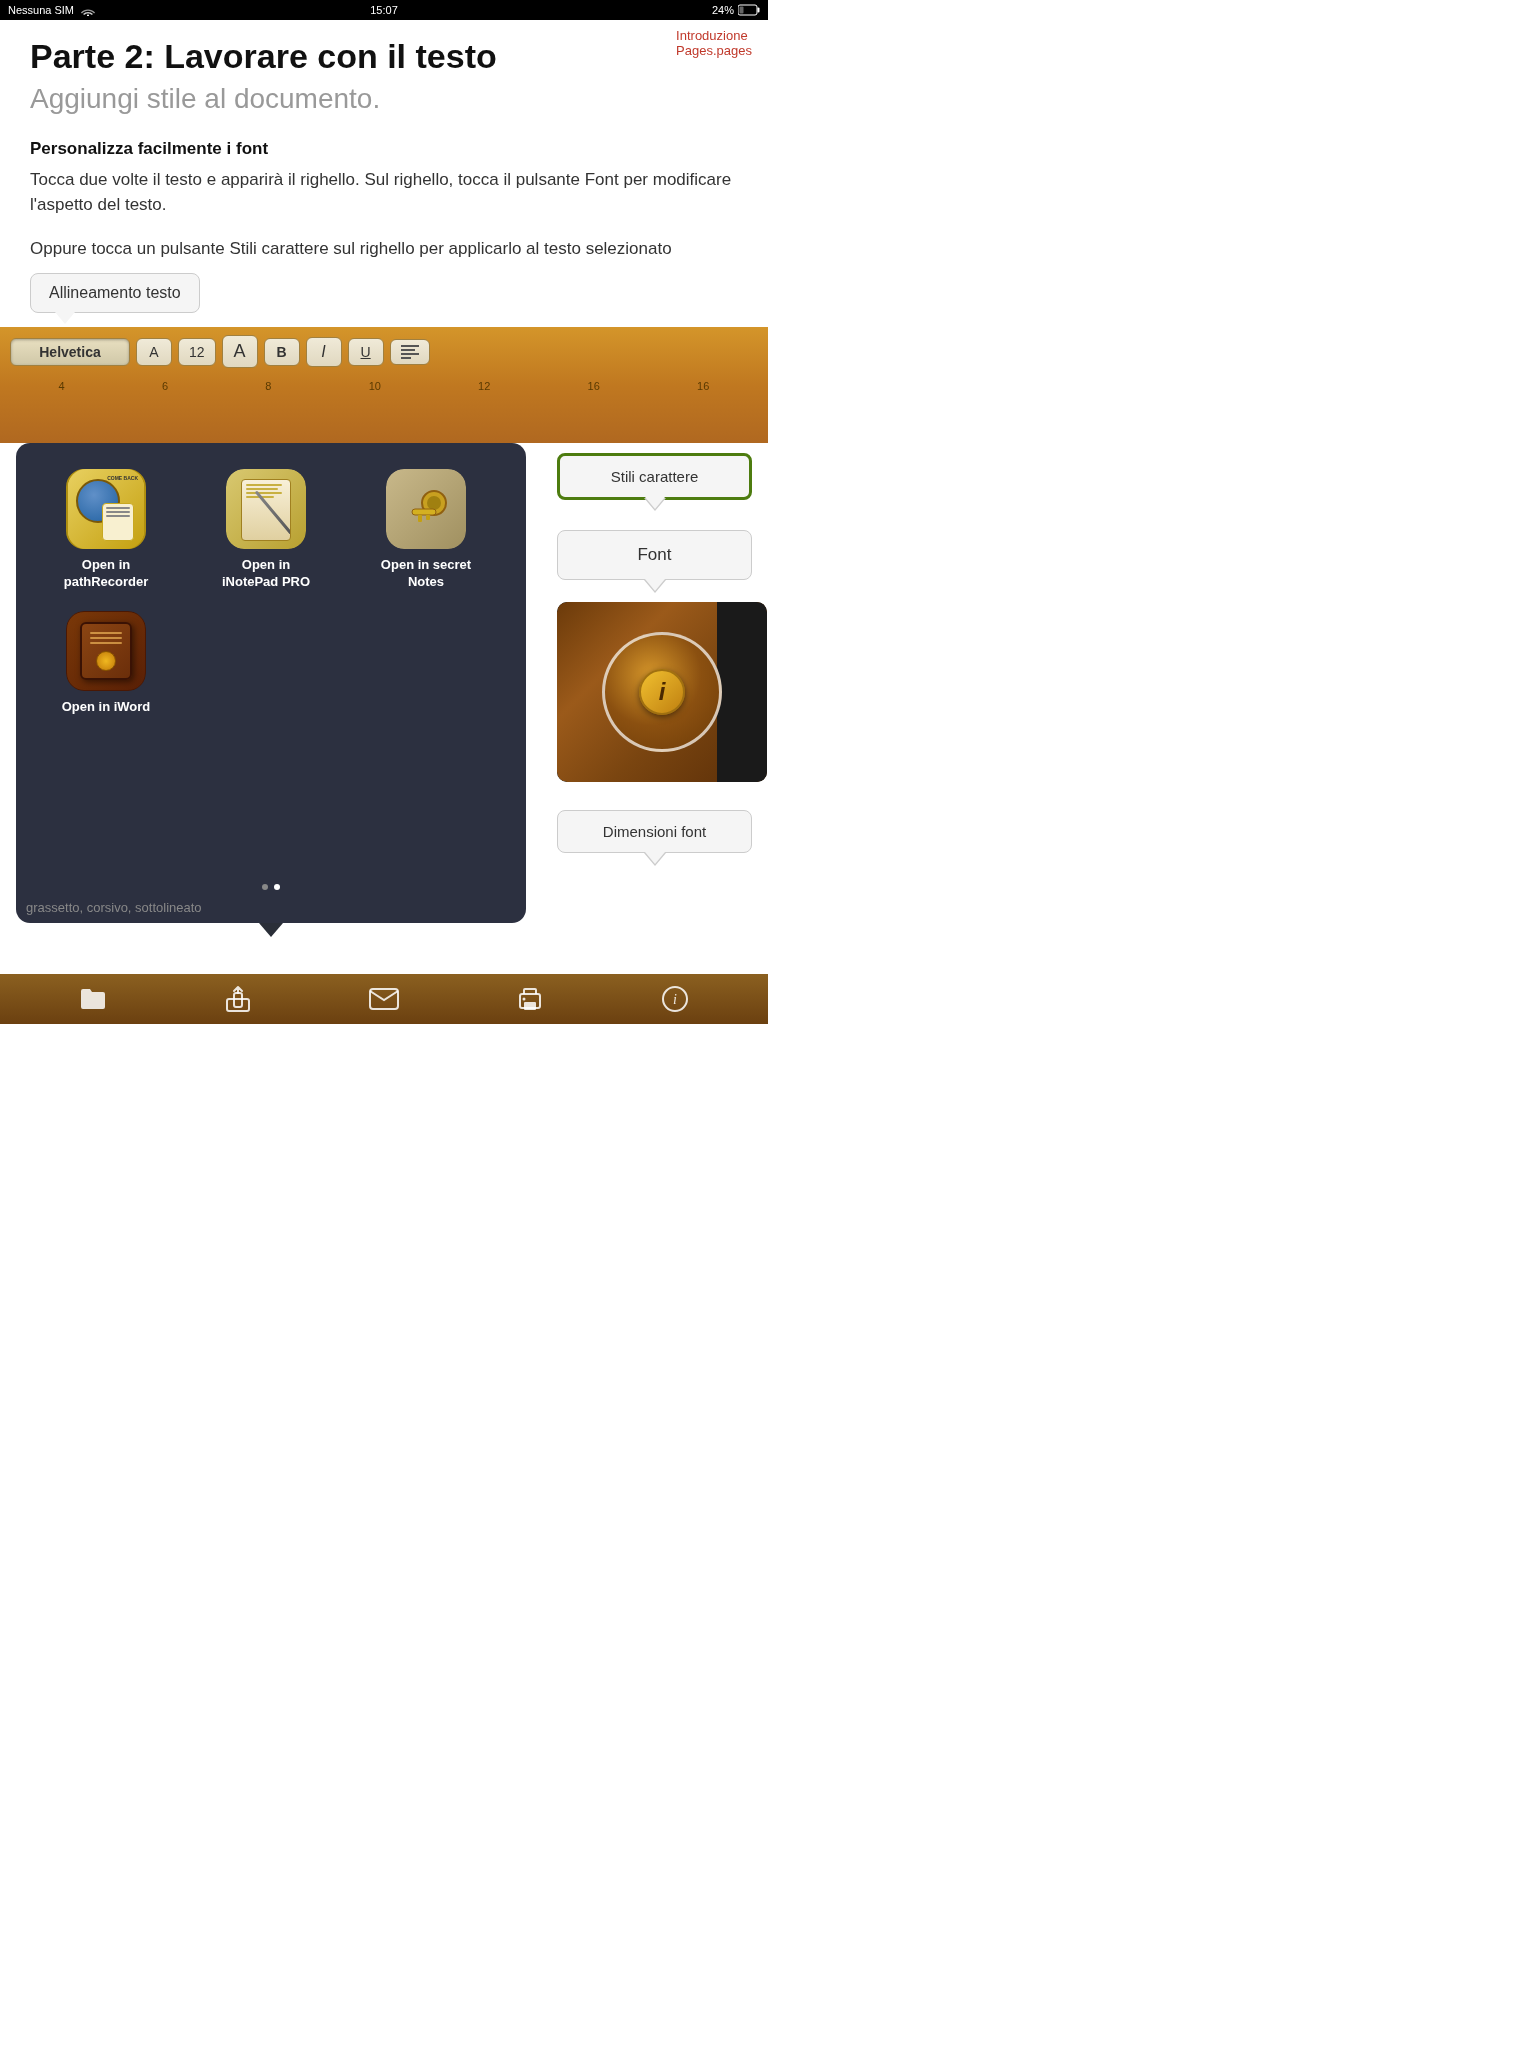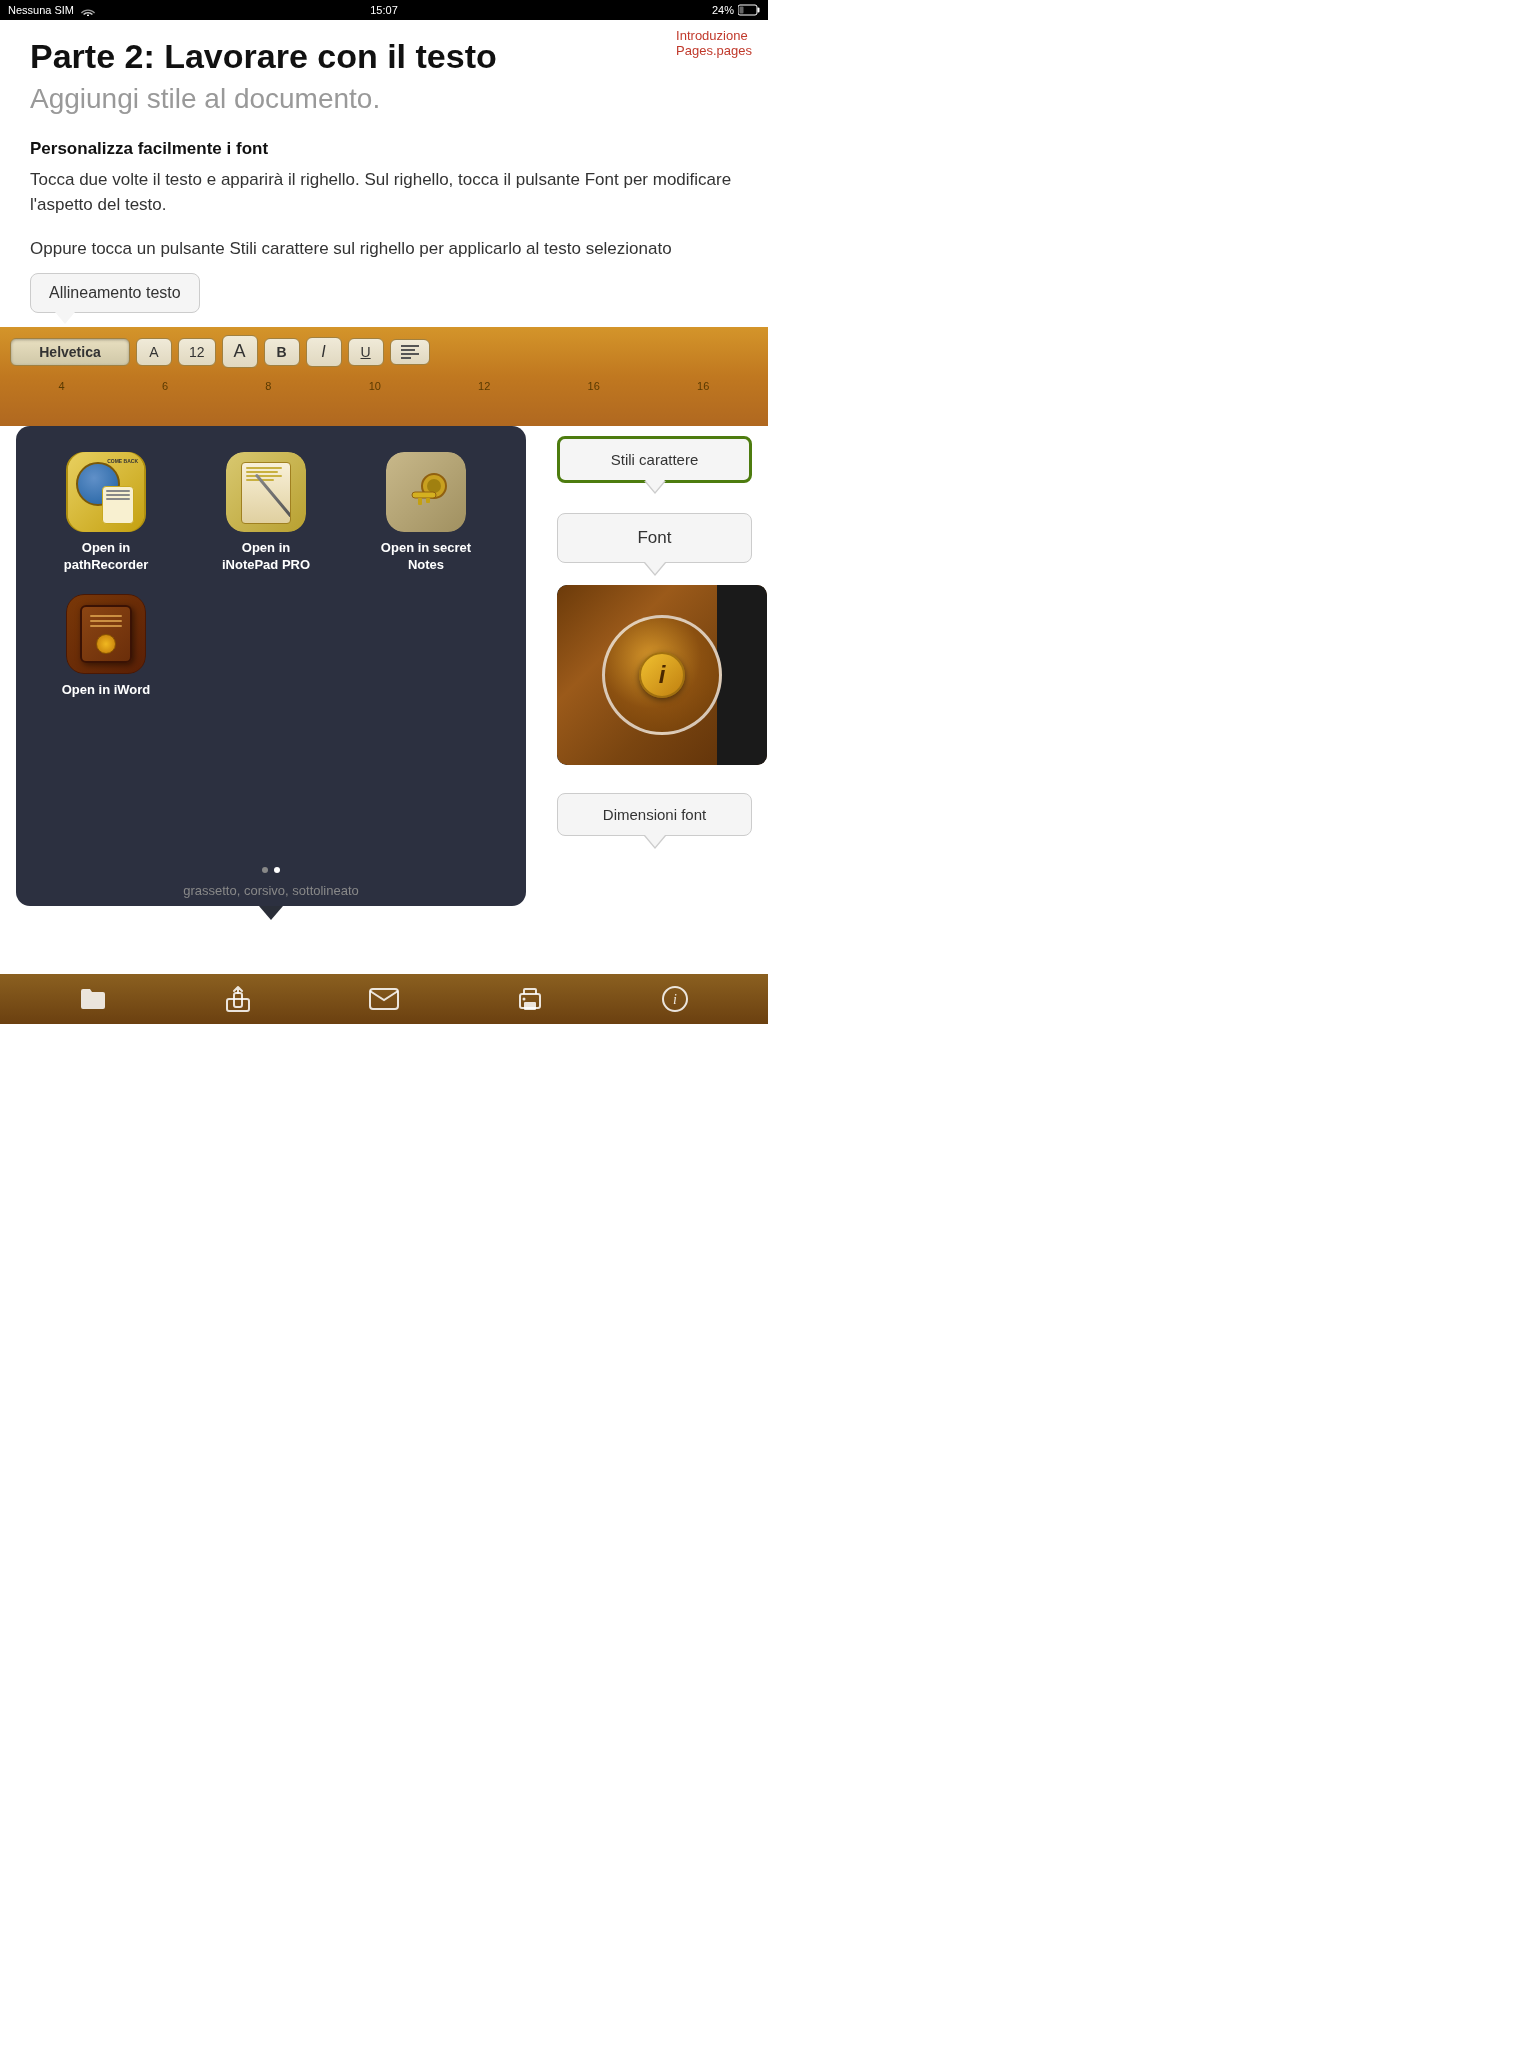--- a/index.html
+++ b/index.html
@@ -110,21 +110,21 @@
       left: 23px;
       border-left: 11px solid transparent;
       border-right: 11px solid transparent;
       border-top: 13px solid #ccc;
       z-index: -1;
     }
 
     
     .ruler-area {
       width: 100%;
-      height: 99px;
+      height: 116px;
       background: linear-gradient(to bottom, #d4952a, #c07820, #b06820);
       position: relative;
       margin-top: 20px;
       display: flex;
       flex-direction: column;
     }
 
     .ruler-toolbar {
       display: flex;
       align-items: center;
@@ -490,21 +490,21 @@
         </div>
       </div>
 
       <div style="flex: 1;"></div>
 
       <div class="page-dots">
         <div class="dot"></div>
         <div class="dot active"></div>
       </div>
 
-      <div style="text-align: center; color: #888; font-size: 13px; padding-bottom: 8px; padding-top: 4px;">
+      <div style="text-align: left; color: #888; font-size: 13px; padding-bottom: 8px; padding-top: 4px;">
         <span>grassetto, corsivo, sottolineato</span>
       </div>
 
       <div class="panel-tail"></div>
     </div>
 
   </div>
 
 </div>
 

